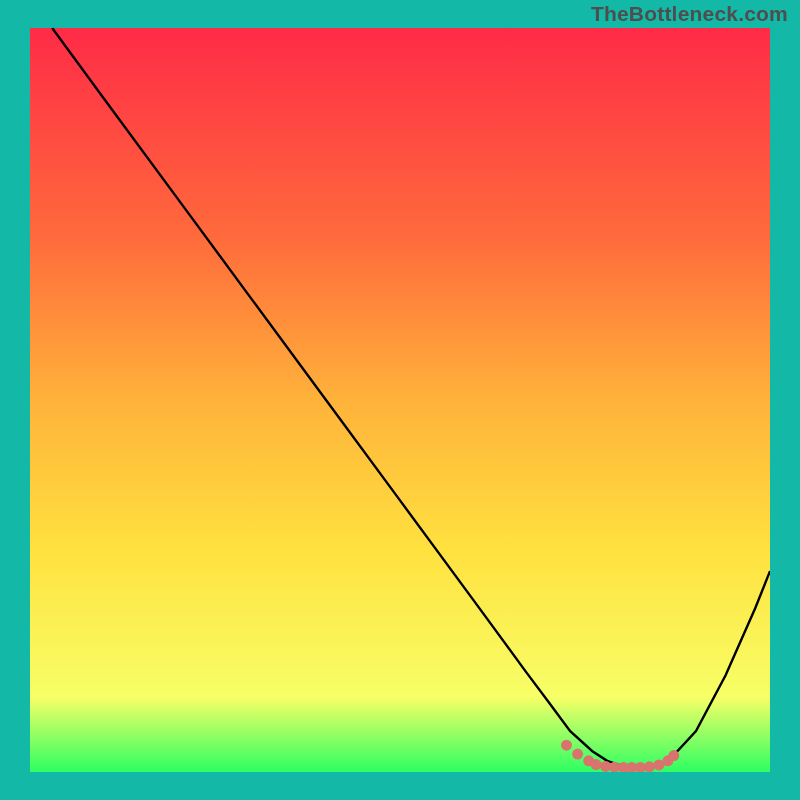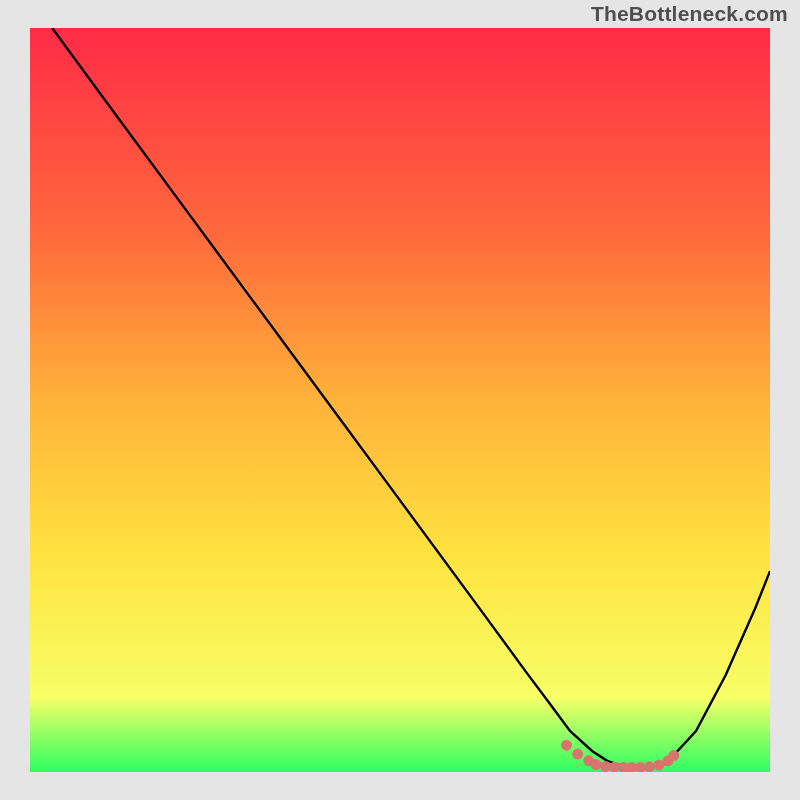--- a/index.html
+++ b/index.html
@@ -10,21 +10,21 @@
     background: #000000;
     overflow: hidden;
     font-family: Arial, Helvetica, sans-serif;
   }
   .frame {
     position: absolute;
     top: 0;
     left: 0;
     width: 800px;
     height: 800px;
-    background: #e5e5e5;
+    background: #14b8a6;
   }
   .watermark {
     position: absolute;
     top: 2px;
     right: 12px;
     color: #4e4e4e;
     font-size: 21px;
     font-weight: 600;
     letter-spacing: 0.2px;
     z-index: 10;

